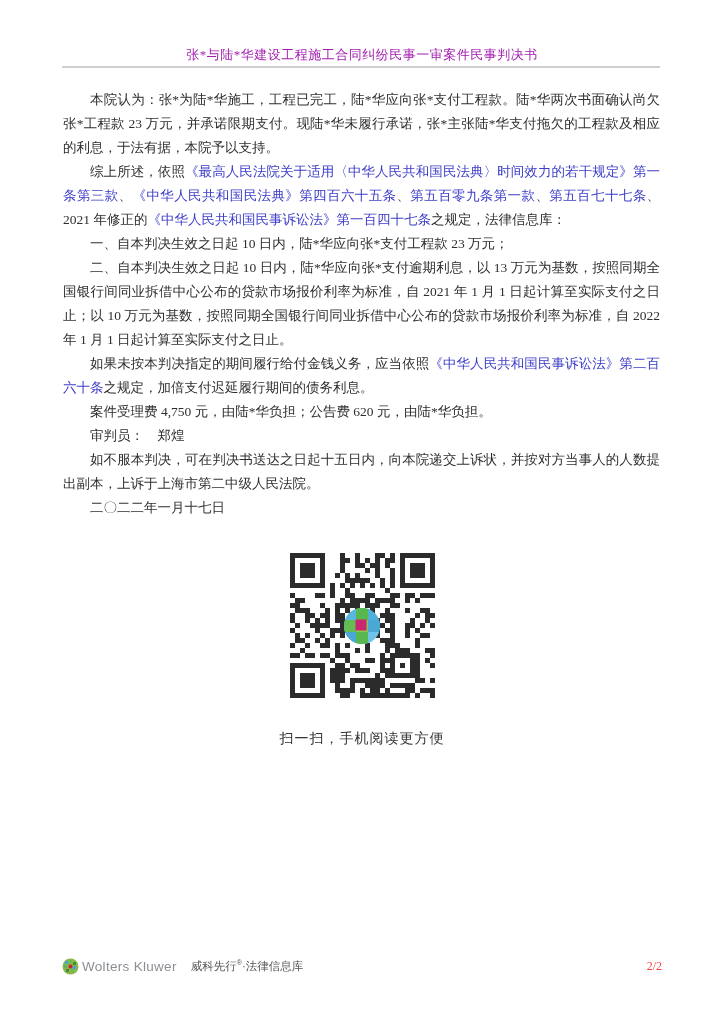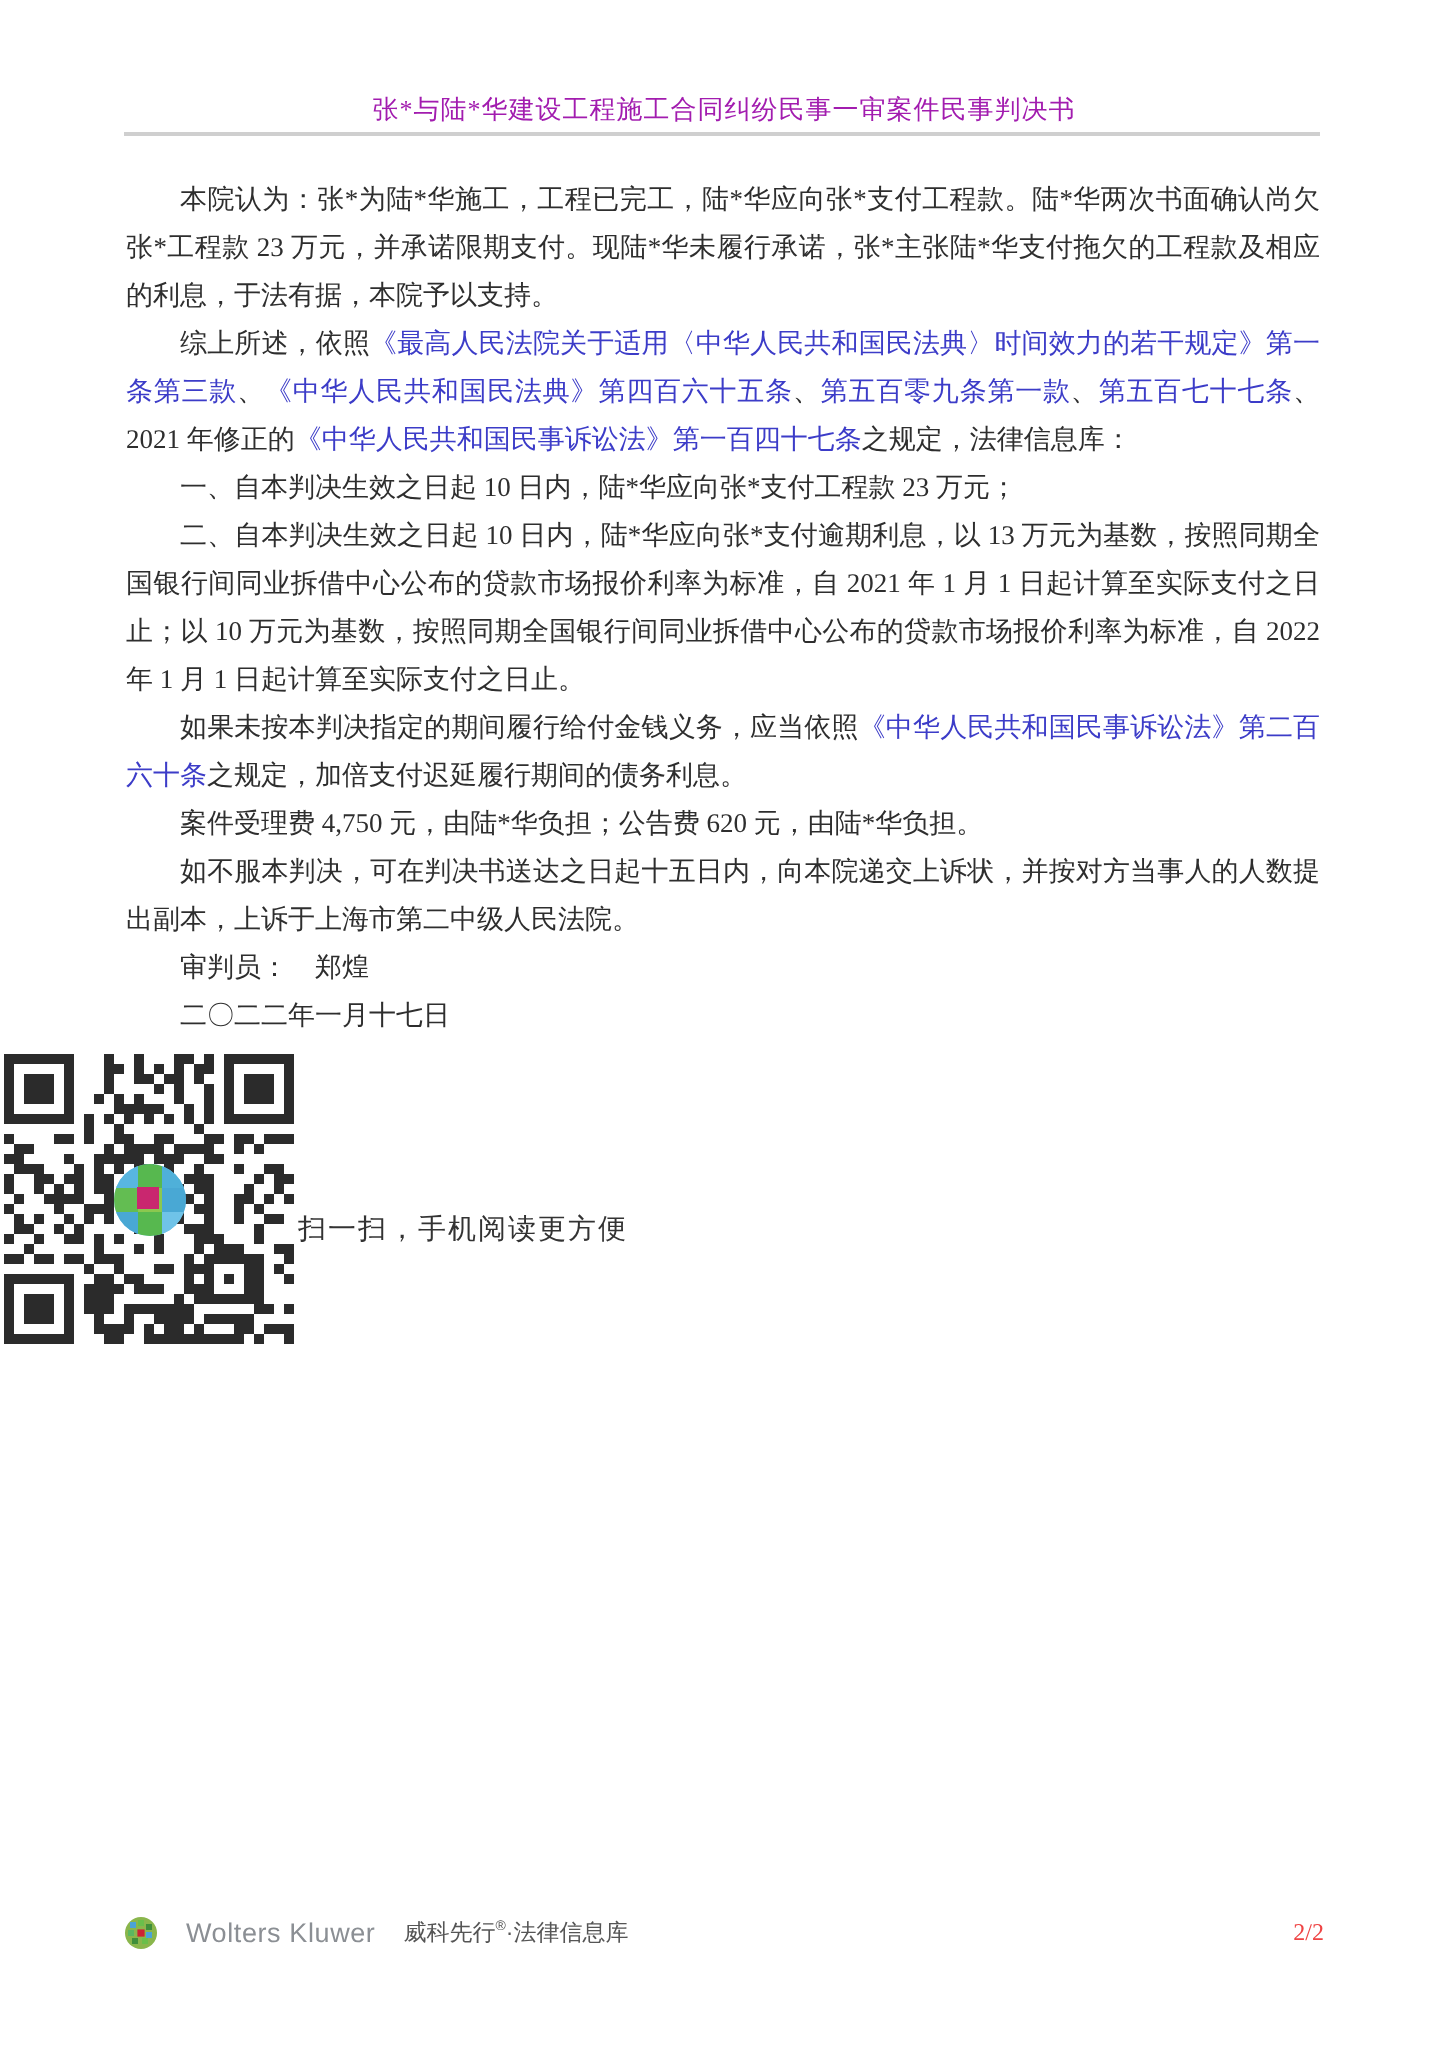--- a/index.html
+++ b/index.html
@@ -19,61 +19,61 @@
     position:absolute; top:66px; left:62px; width:598px; height:2px;
     background:#cfcfcf;
   }
   #doc-body {
     position:absolute; top:88px; left:63px; width:597px;
     font-size:13.5px; line-height:24px; text-align:justify;
   }
   .para { text-indent:2em; margin:0; }
   .statute-link { color:var(--link); cursor:pointer; }
   .qr-figure {
-    position:absolute; top:525px; left:0; right:0;
-    display:flex; align-items:center;
+    position:absolute; top:551px; left:0; right:0;
+    display:flex; flex-direction:column; align-items:center;
   }
   #qr {
     width:149px; height:149px; background:#ffffff; position:relative;
   }
   #qr svg { display:block; }
   #qr-logo {
     position:absolute; left:50%; top:50%; width:38px; height:38px;
     transform:translate(-50%,-50%);
   }
   .qr-caption {
     margin-top:30px; font-size:14px; color:#333333; letter-spacing:1px;
   }
   footer {
     position:absolute; top:958px; left:62px; right:62px;
     display:flex; justify-content:space-between; align-items:center;
     font-family:"Liberation Sans","DejaVu Sans",sans-serif;
   }
   .brand-group { display:flex; align-items:center; }
   #wk-logo { width:17px; height:17px; display:inline-block; }
-  .wk-name { margin-left:14px; font-size:13.5px; color:#8b8f94; letter-spacing:0.3px; }
+  .wk-name { margin-left:3px; font-size:13.5px; color:#8b8f94; letter-spacing:0.3px; }
   .wk-product { margin-left:14px; font-size:11.5px; color:#555555; }
   .wk-product sup { font-size:7px; }
   .page-num { font-size:12px; color:#ef4444; font-family:"Liberation Serif","DejaVu Serif",serif; }
 </style>
 </head>
 <body>
 
 <div class="doc-title">张*与陆*华建设工程施工合同纠纷民事一审案件民事判决书</div>
 <div class="header-rule"></div>
 
 <main id="doc-body">
     <p class="para"><span>本院认为：张*为陆*华施工，工程已完工，陆*华应向张*支付工程款。陆*华两次书面确认尚欠张*工程款 23 万元，并承诺限期支付。现陆*华未履行承诺，张*主张陆*华支付拖欠的工程款及相应的利息，于法有据，本院予以支持。</span></p>
     <p class="para"><span>综上所述，依照</span><span class="statute-link">《最高人民法院关于适用〈中华人民共和国民法典〉时间效力的若干规定》第一条第三款</span><span>、</span><span class="statute-link">《中华人民共和国民法典》第四百六十五条</span><span>、</span><span class="statute-link">第五百零九条第一款</span><span>、</span><span class="statute-link">第五百七十七条</span><span>、2021 年修正的</span><span class="statute-link">《中华人民共和国民事诉讼法》第一百四十七条</span><span>之规定，法律信息库：</span></p>
     <p class="para"><span>一、自本判决生效之日起 10 日内，陆*华应向张*支付工程款 23 万元；</span></p>
     <p class="para"><span>二、自本判决生效之日起 10 日内，陆*华应向张*支付逾期利息，以 13 万元为基数，按照同期全国银行间同业拆借中心公布的贷款市场报价利率为标准，自 2021 年 1 月 1 日起计算至实际支付之日止；以 10 万元为基数，按照同期全国银行间同业拆借中心公布的贷款市场报价利率为标准，自 2022 年 1 月 1 日起计算至实际支付之日止。</span></p>
     <p class="para"><span>如果未按本判决指定的期间履行给付金钱义务，应当依照</span><span class="statute-link">《中华人民共和国民事诉讼法》第二百六十条</span><span>之规定，加倍支付迟延履行期间的债务利息。</span></p>
     <p class="para"><span>案件受理费 4,750 元，由陆*华负担；公告费 620 元，由陆*华负担。</span></p>
+    <p class="para"><span>审判员：　郑煌</span></p>
     <p class="para"><span>如不服本判决，可在判决书送达之日起十五日内，向本院递交上诉状，并按对方当事人的人数提出副本，上诉于上海市第二中级人民法院。</span></p>
-    <p class="para"><span>审判员：　郑煌</span></p>
     <p class="para"><span>二〇二二年一月十七日</span></p>
   </main>
 
 <figure class="qr-figure">
   <div id="qr">
       <svg width="149" height="149" viewBox="-0.4 -0.4 29.8 29.8" shape-rendering="crispEdges">
         <rect x="-0.4" y="-0.4" width="29.8" height="29.8" fill="#ffffff"></rect>
         <g fill="#2b2b2b">
           <rect x="0" y="0" width="1" height="1"></rect>
           <rect x="1" y="0" width="1" height="1"></rect>

